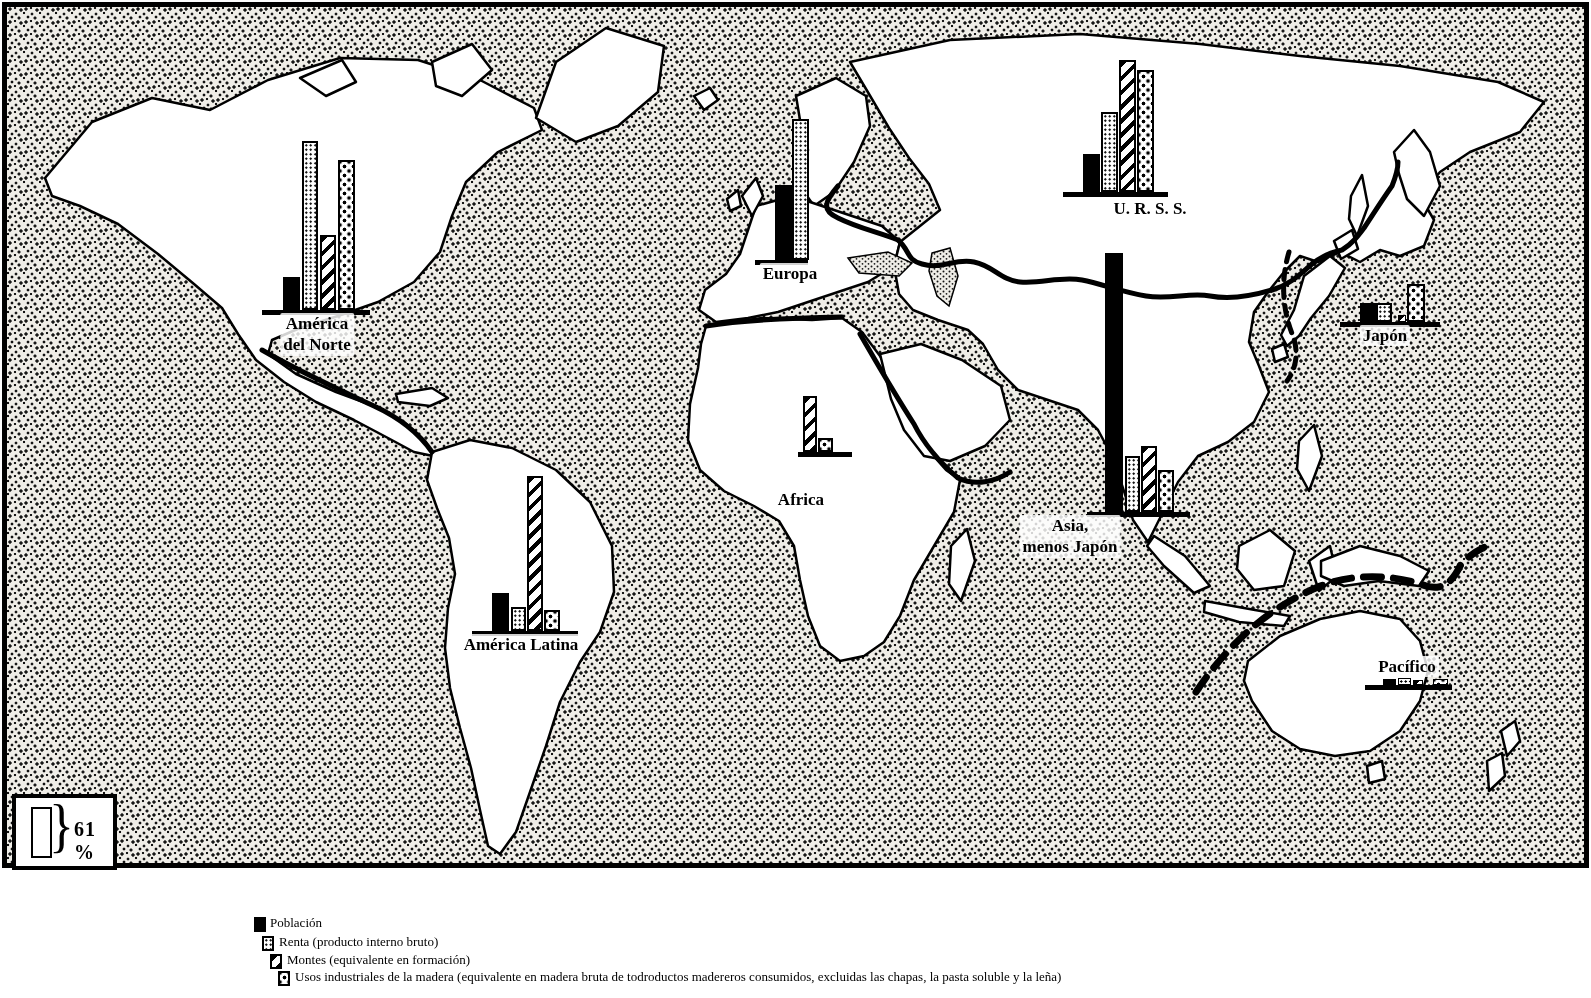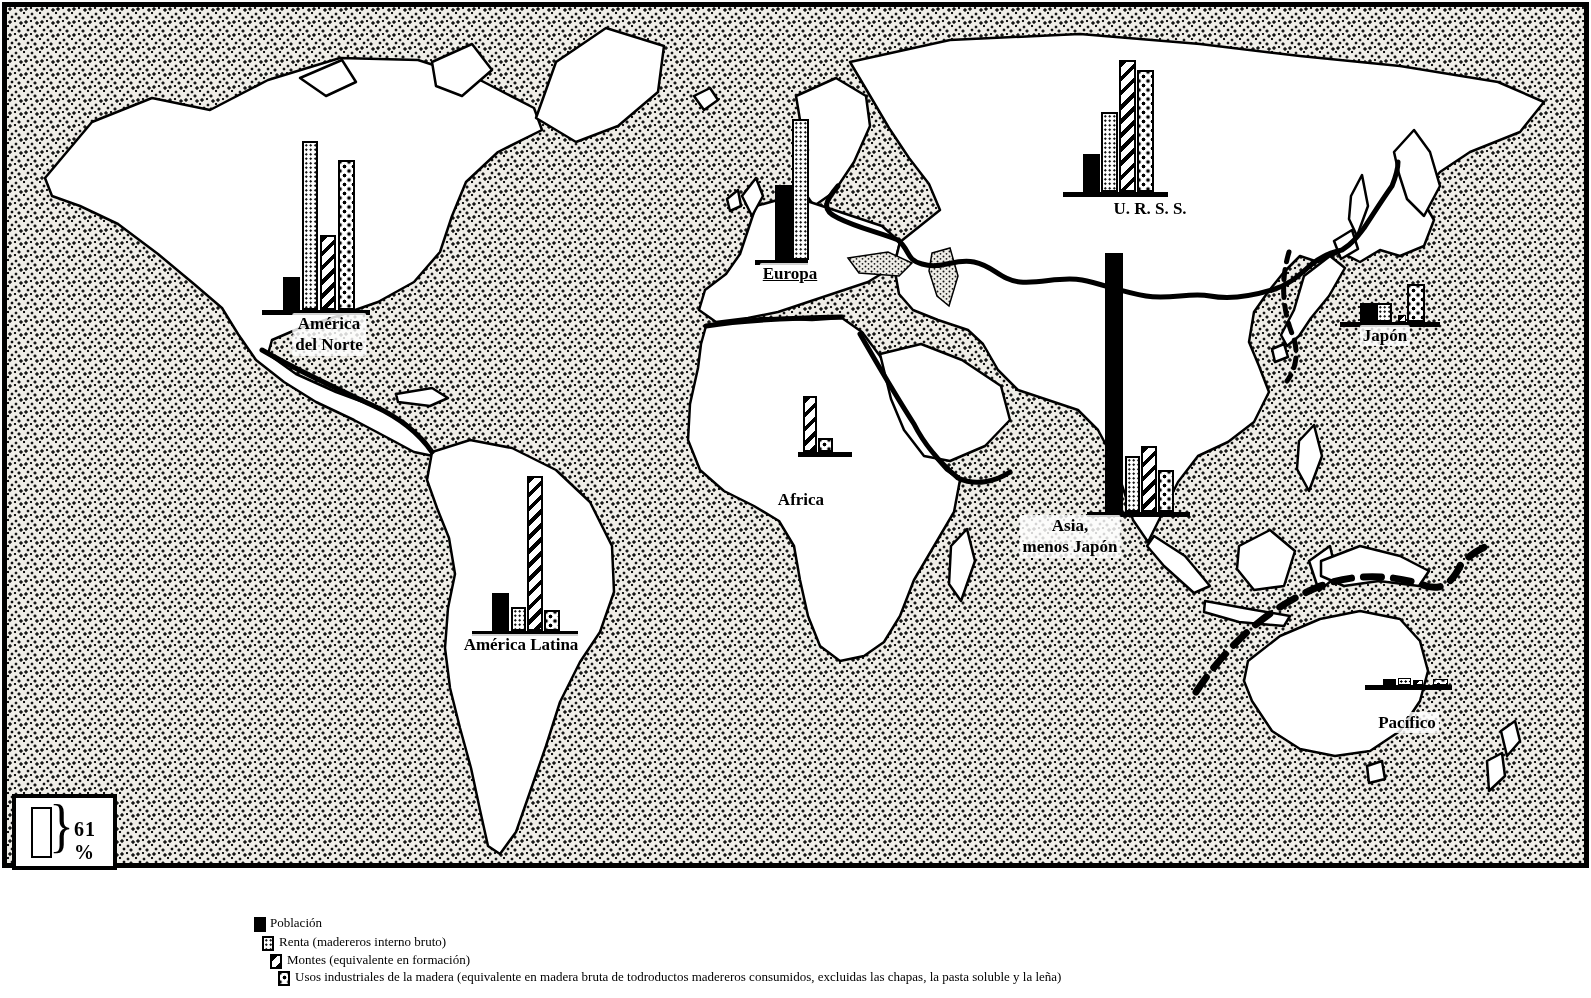--- a/index.html
+++ b/index.html
@@ -112,28 +112,28 @@
       </g>
     </svg>
   </div>
 
   <div id="charts">
       <div class="bar p-solid" style="left: 283px; top: 277px; width: 17px; height: 33px;"></div>
       <div class="bar p-fine" style="left: 302px; top: 141px; width: 16px; height: 169px;"></div>
       <div class="bar p-hatch" style="left: 320px; top: 235px; width: 16px; height: 75px;"></div>
       <div class="bar p-coarse" style="left: 338px; top: 160px; width: 17px; height: 150px;"></div>
       <div class="baseline" style="left: 262px; top: 310px; width: 108px;"></div>
-      <div class="region-label" style="left: 317px; top: 313px; margin-left: 12px;">
+      <div class="region-label" style="left: 317px; top: 313px;">
         <div>América</div>
         <div>del Norte</div>
       </div>
       <div class="bar p-solid" style="left: 775px; top: 185px; width: 17px; height: 75px;"></div>
       <div class="bar p-fine" style="left: 792px; top: 119px; width: 17px; height: 141px;"></div>
       <div class="baseline" style="left: 755px; top: 260px; width: 53px;"></div>
-      <div class="region-label" style="left: 790px; top: 263px; text-decoration: underline;">
+      <div class="region-label" style="left: 790px; top: 263px;">
         <div>Europa</div>
       </div>
       <div class="bar p-solid" style="left: 1083px; top: 154px; width: 17px; height: 38px;"></div>
       <div class="bar p-fine" style="left: 1101px; top: 112px; width: 17px; height: 80px;"></div>
       <div class="bar p-hatch" style="left: 1119px; top: 60px; width: 17px; height: 132px;"></div>
       <div class="bar p-coarse" style="left: 1137px; top: 70px; width: 17px; height: 122px;"></div>
       <div class="baseline" style="left: 1063px; top: 192px; width: 105px;"></div>
       <div class="region-label" style="left: 1114px; top: 198px; margin-left: 36px;">
         <div>U. R. S. S.</div>
       </div>
@@ -166,35 +166,35 @@
       <div class="bar p-coarse" style="left: 818px; top: 438px; width: 15px; height: 14px;"></div>
       <div class="baseline" style="left: 798px; top: 452px; width: 54px;"></div>
       <div class="region-label" style="left: 801px; top: 455px; margin-top: 34px;">
         <div>Africa</div>
       </div>
       <div class="bar p-solid" style="border-width: 1px; left: 1383px; top: 679px; width: 13px; height: 6px;"></div>
       <div class="bar p-fine" style="border-width: 1px; left: 1398px; top: 678px; width: 13px; height: 7px;"></div>
       <div class="bar p-hatch" style="border-width: 1px; left: 1413px; top: 680px; width: 10px; height: 5px;"></div>
       <div class="bar p-coarse" style="border-width: 1px; left: 1433px; top: 679px; width: 15px; height: 6px;"></div>
       <div class="baseline" style="left: 1365px; top: 685px; width: 87px;"></div>
-      <div class="region-label" style="left: 1407px; top: 712px;">
+      <div class="region-label" style="left: 1407px; top: 656px;">
         <div>Pacífico</div>
       </div>
     </div>
 
   <div class="scale-box">
     <div class="scale-bar"></div>
     <span class="scale-brace">}</span>
     <span class="scale-label">61 %</span>
   </div>
 
   <div>
     <div class="legend-swatch p-solid" style="left:254px;top:917px;"></div>
     <div class="legend-text" style="left:270px;top:915px;">Población</div>
     <div class="legend-swatch p-fine" style="left:262px;top:936px;"></div>
-    <div class="legend-text" style="left:279px;top:934px;">Renta (madereros interno bruto)</div>
+    <div class="legend-text" style="left:279px;top:934px;">Renta (producto interno bruto)</div>
     <div class="legend-swatch p-hatch" style="left:270px;top:954px;"></div>
     <div class="legend-text" style="left:287px;top:952px;">Montes (equivalente en formación)</div>
     <div class="legend-swatch p-coarse" style="left:278px;top:971px;"></div>
     <div class="legend-text" style="left:295px;top:969px;">Usos industriales de la madera (equivalente en madera bruta de todroductos madereros consumidos, excluidas las chapas, la pasta soluble y la leña)</div>
   </div>
 
 </div>
 
 </body></html>

